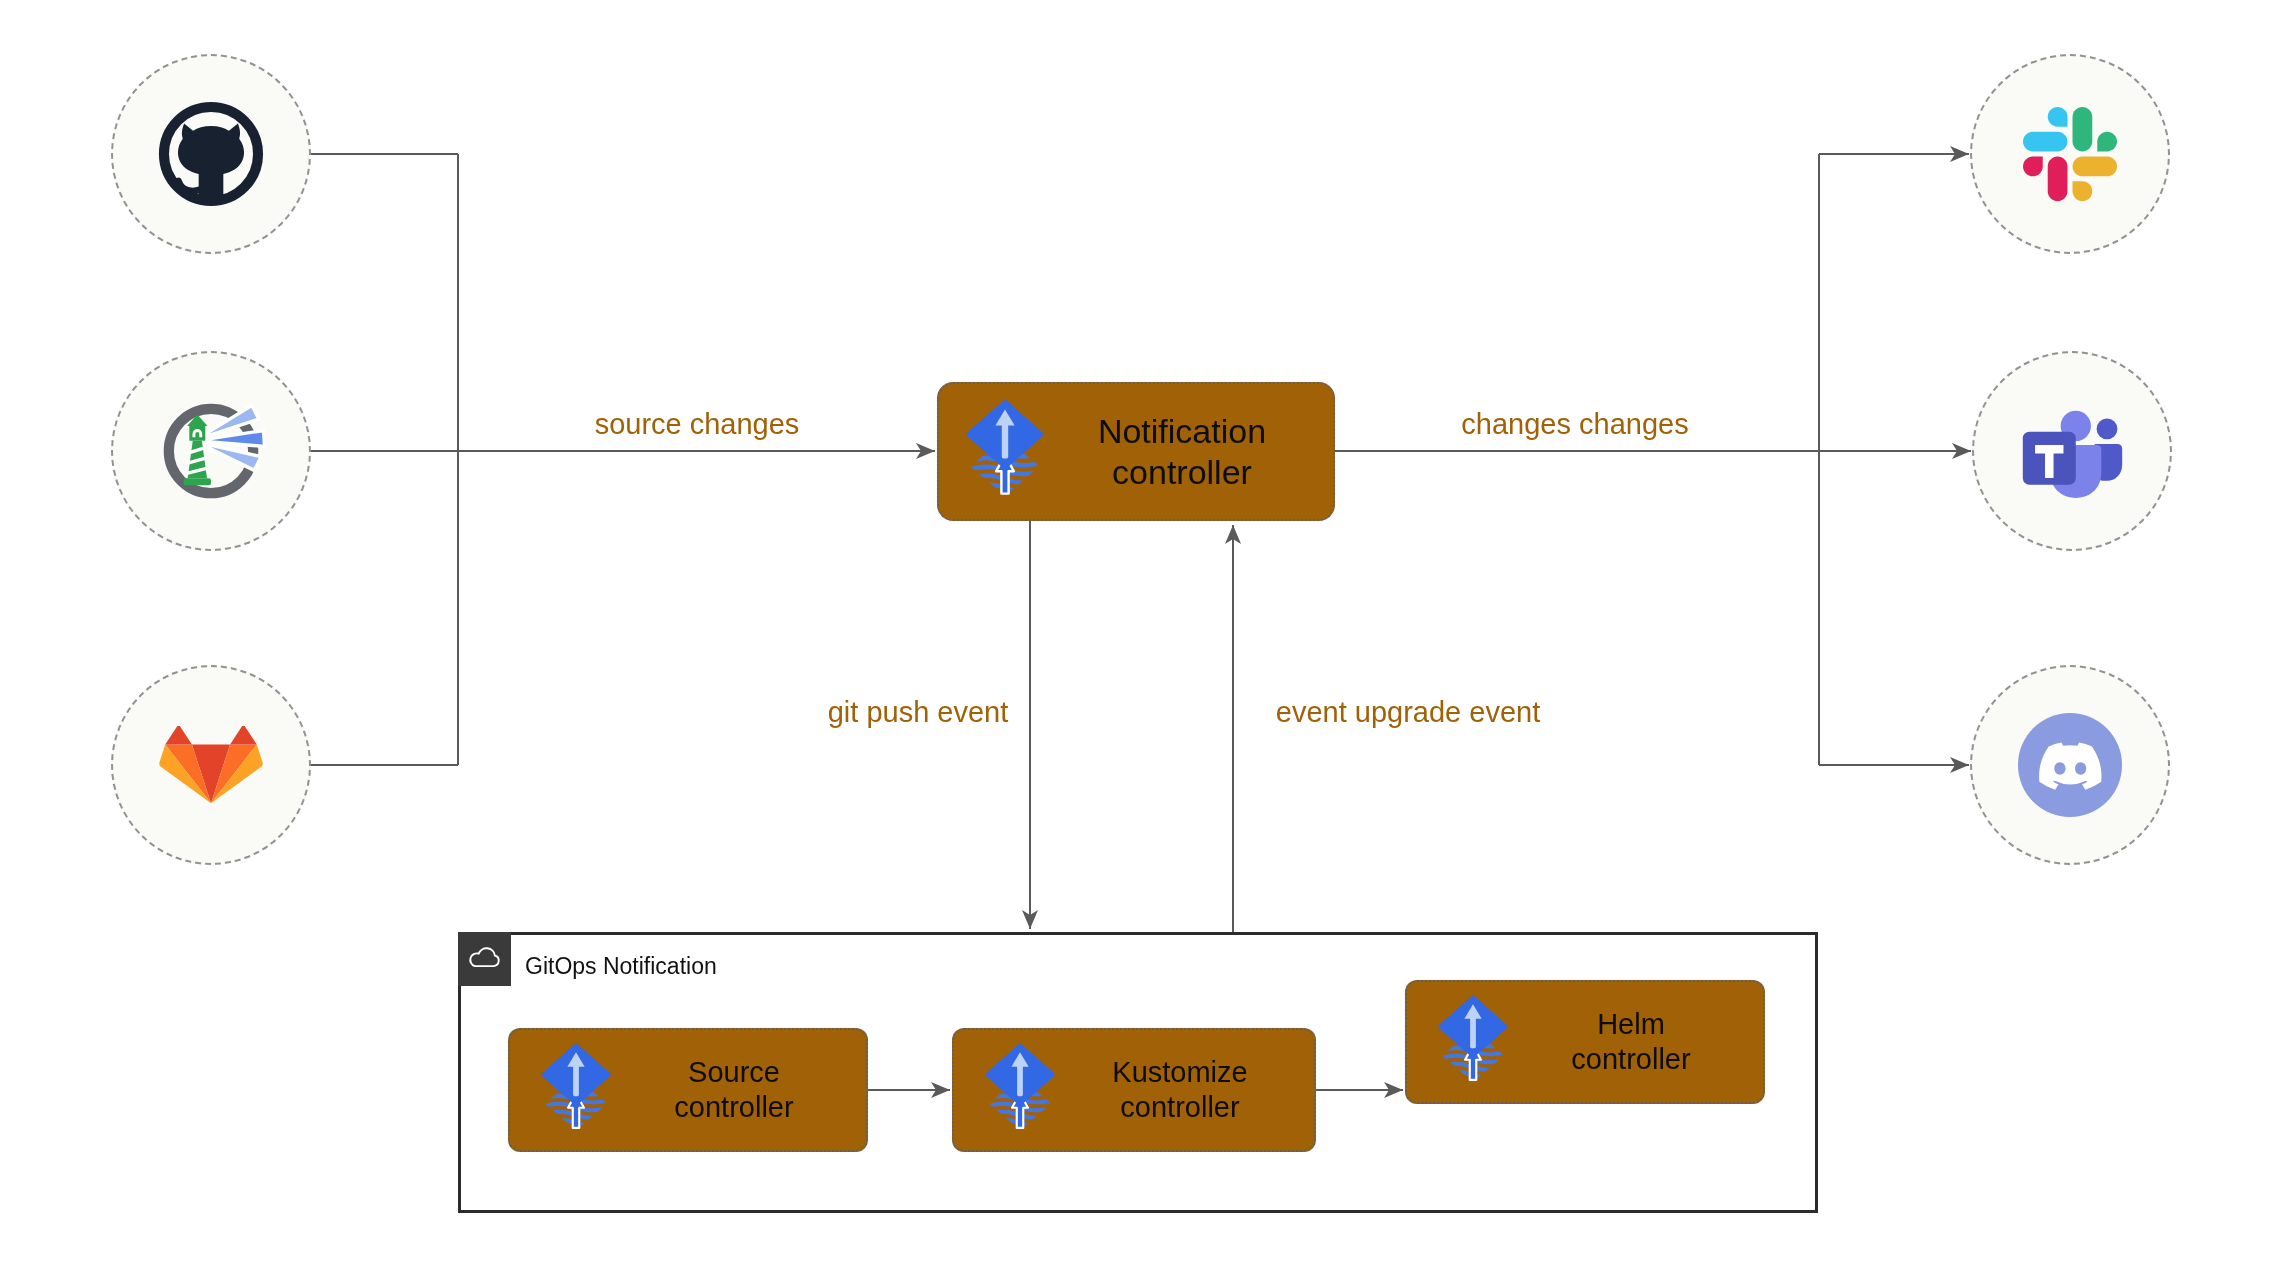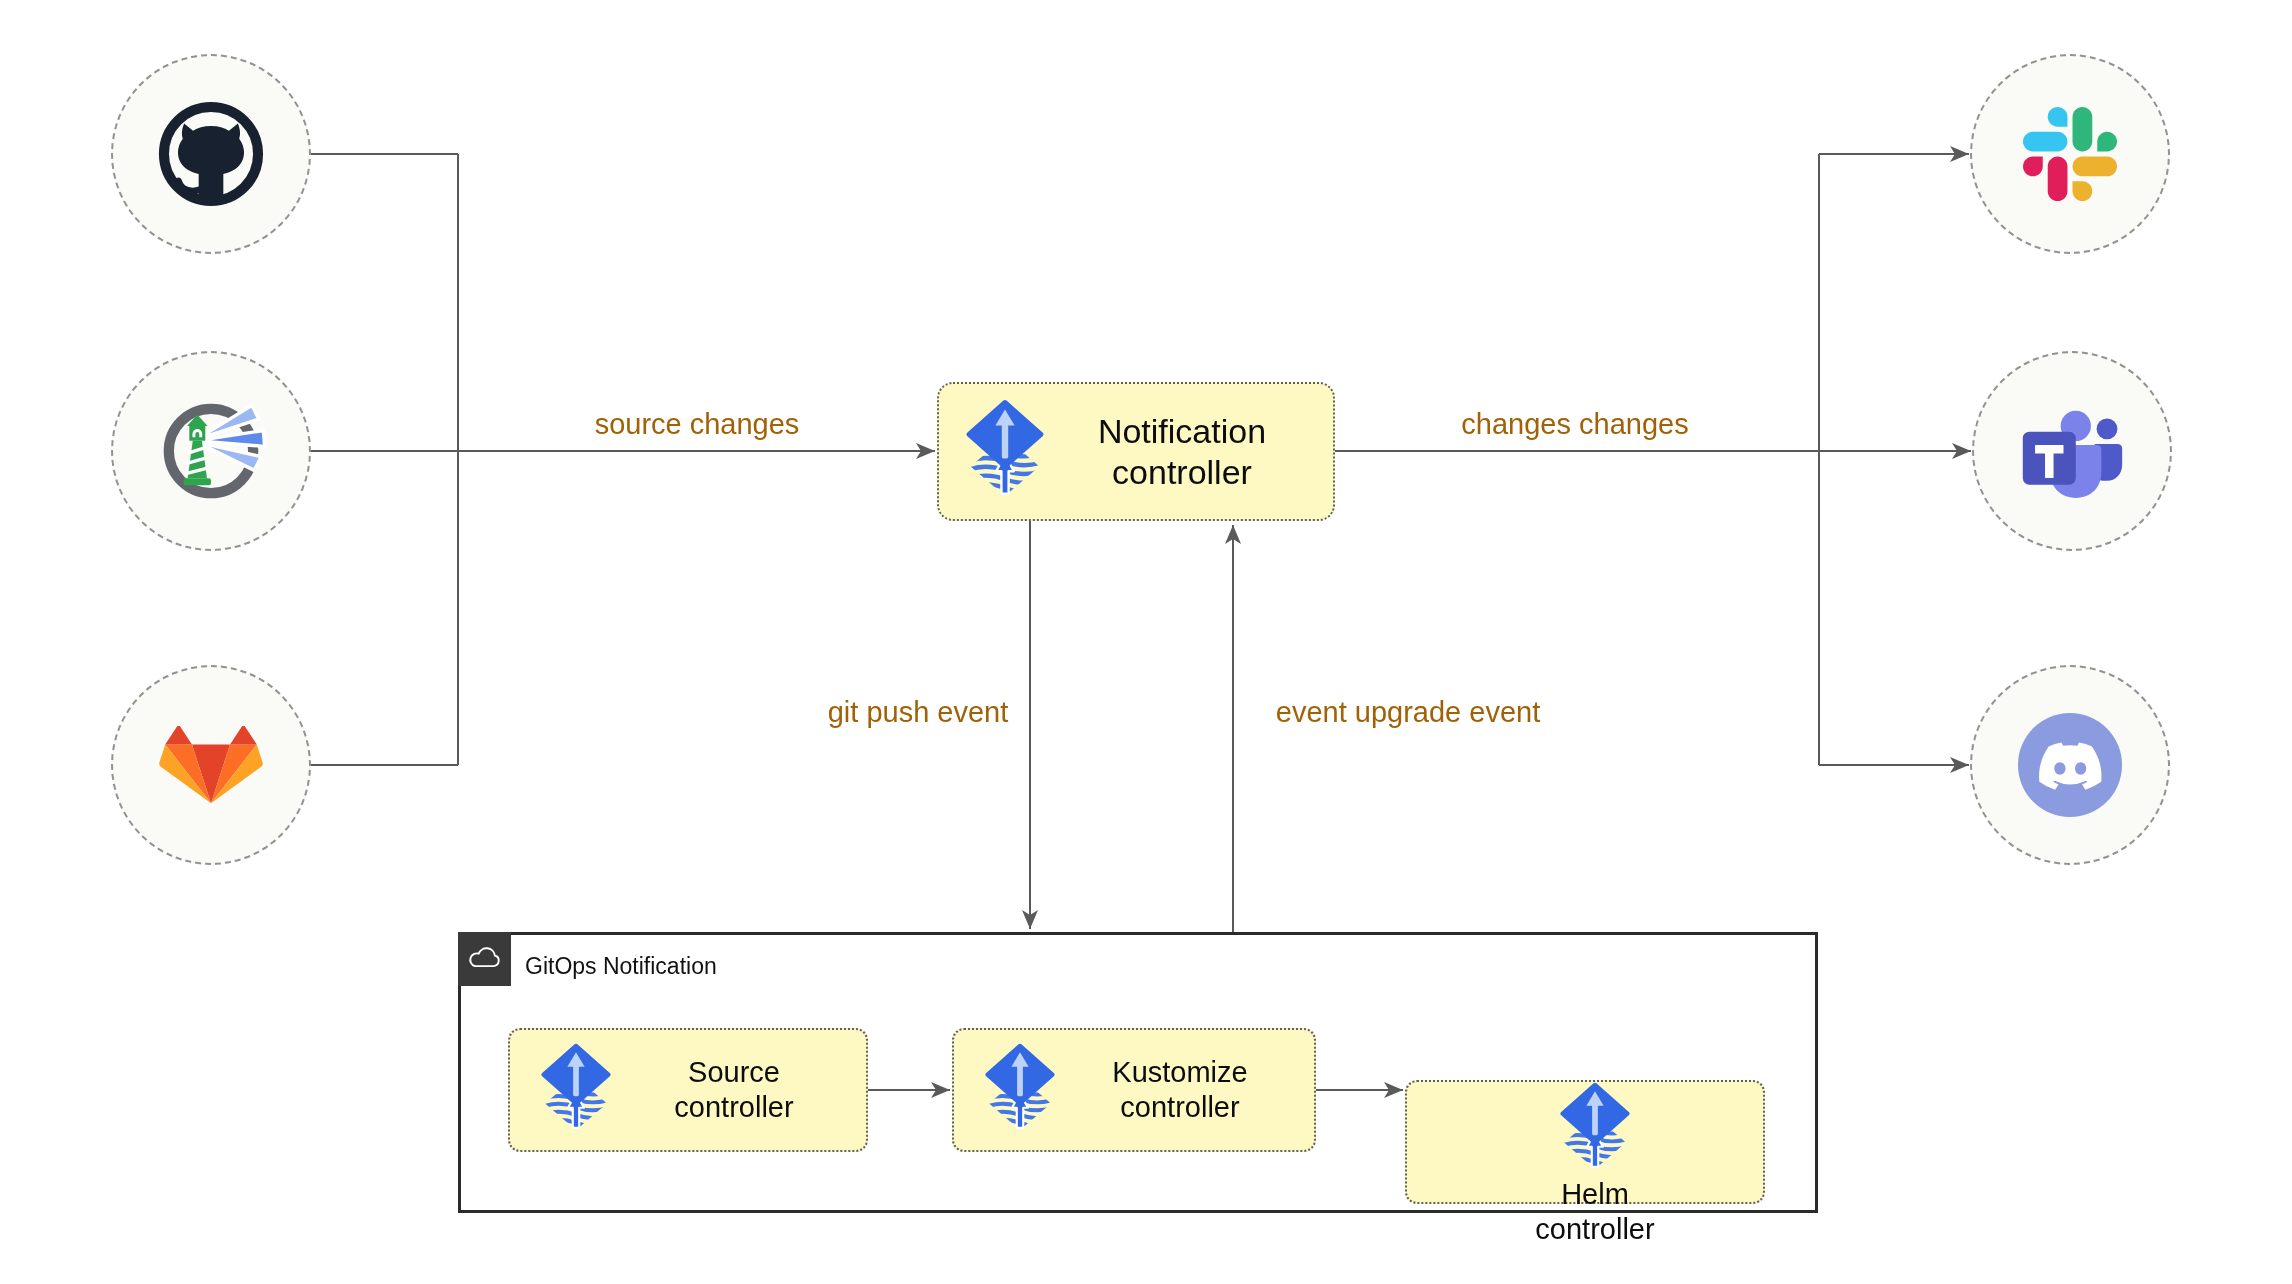--- a/index.html
+++ b/index.html
@@ -6,25 +6,25 @@
   body{width:2292px;height:1284px;position:relative;overflow:hidden;
        font-family:"Liberation Sans","DejaVu Sans",sans-serif;}
   #edges{position:absolute;left:0;top:0;z-index:1;}
   .node{position:absolute;z-index:2;box-sizing:border-box;}
   
   .ep{width:200px;height:200px;border-radius:50%;border:2px dashed #929292;
       background:#FAFAF7;display:flex;align-items:center;justify-content:center;}
   .ep-github{left:111px;top:54px;}  .ep-harbor{left:111px;top:351px;}  .ep-gitlab{left:111px;top:665px;}
   .ep-slack{left:1970px;top:54px;}  .ep-teams{left:1972px;top:351px;}  .ep-discord{left:1970px;top:665px;}
   
-  .ctrl{background:#fef9c3;border:2px dotted #5f5f5f;display:flex;align-items:center;}
+  .ctrl{background:#a16207;border:2px dotted #5f5f5f;display:flex;align-items:center;}
   .ctrl-notification{left:937px;top:382px;width:398px;height:139px;border-radius:16px;padding:0 14px 0 26px;}
   .ctrl-source{left:508px;top:1028px;width:360px;height:124px;border-radius:12px;padding:0 10px 0 30px;}
   .ctrl-kustomize{left:952px;top:1028px;width:364px;height:124px;border-radius:12px;padding:0 10px 0 30px;}
-  .ctrl-helm{left:1405px;top:1080px;width:360px;height:124px;border-radius:12px;padding:0 10px 0 30px;flex-direction:column;}
+  .ctrl-helm{left:1405px;top:980px;width:360px;height:124px;border-radius:12px;padding:0 10px 0 30px;}
   .ctrl-label{flex:1;text-align:center;color:#0d0d0d;line-height:1.2;}
   .ctrl-label span{display:inline-block;width:min-content;}
   .ctrl-notification .ctrl-label{font-size:34px;}
   .ctrl-sm .ctrl-label{font-size:29px;}
   .flux-lg{width:80px;height:106px;flex:0 0 auto;}
   .flux-sm{width:72px;height:95px;flex:0 0 auto;}
   
   .group{left:458px;top:932px;width:1360px;height:281px;border:3px solid #2b2b2b;background:transparent;}
   .group-badge{position:absolute;left:-3px;top:-3px;width:53px;height:54px;background:#3A3A3A;
                display:flex;align-items:center;justify-content:center;}

